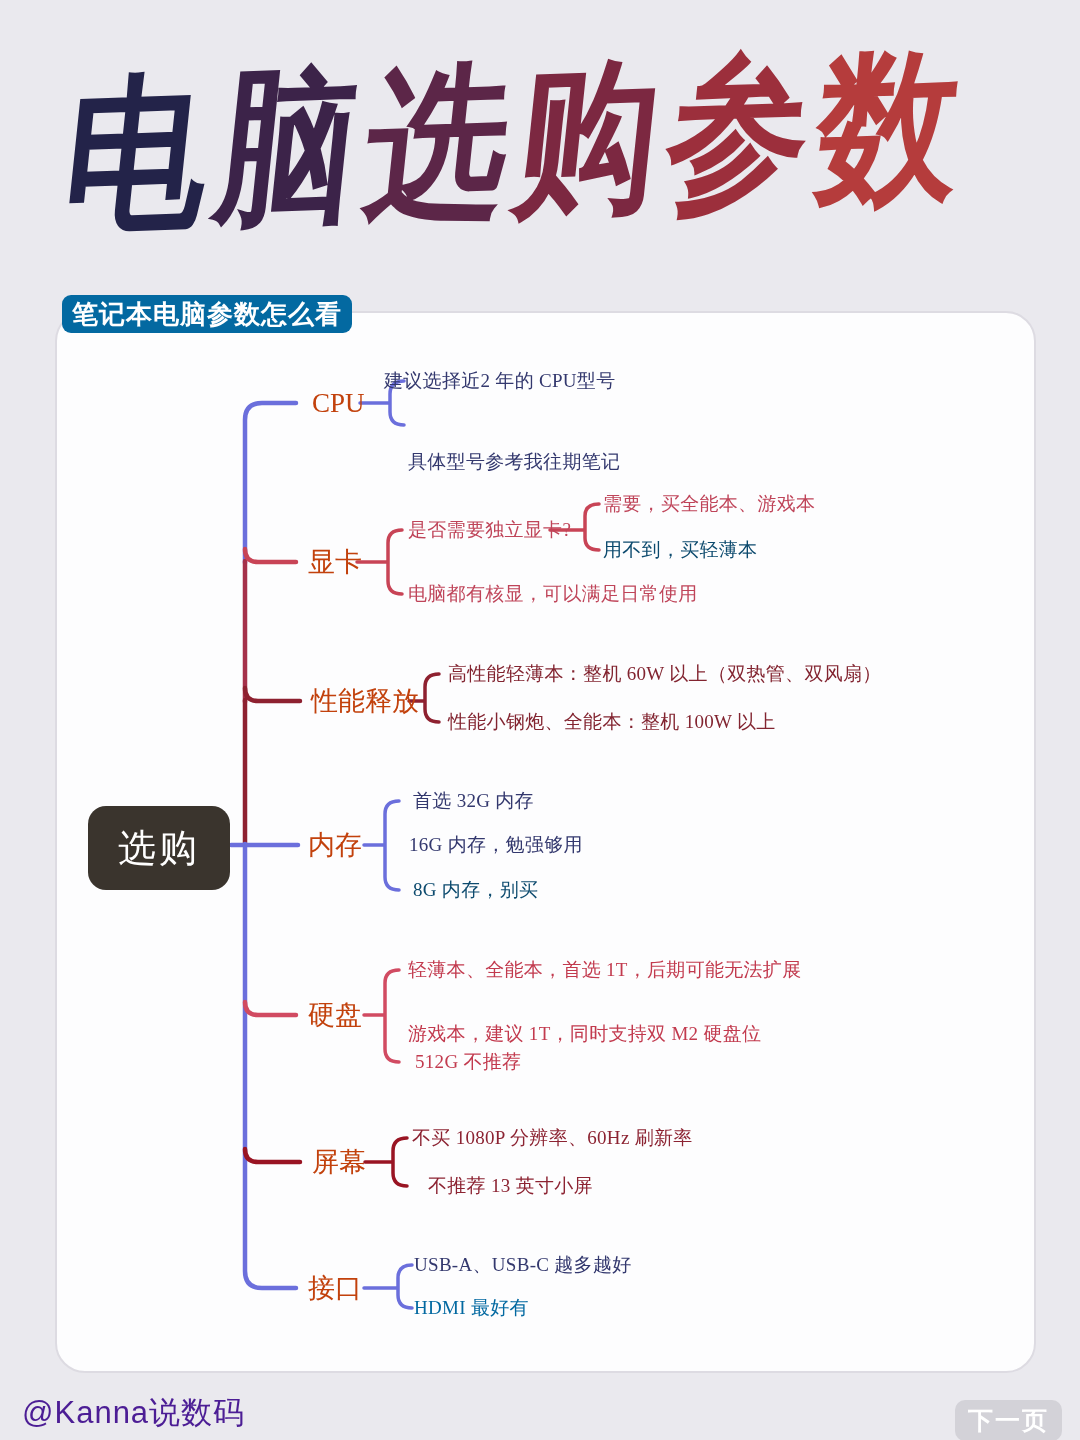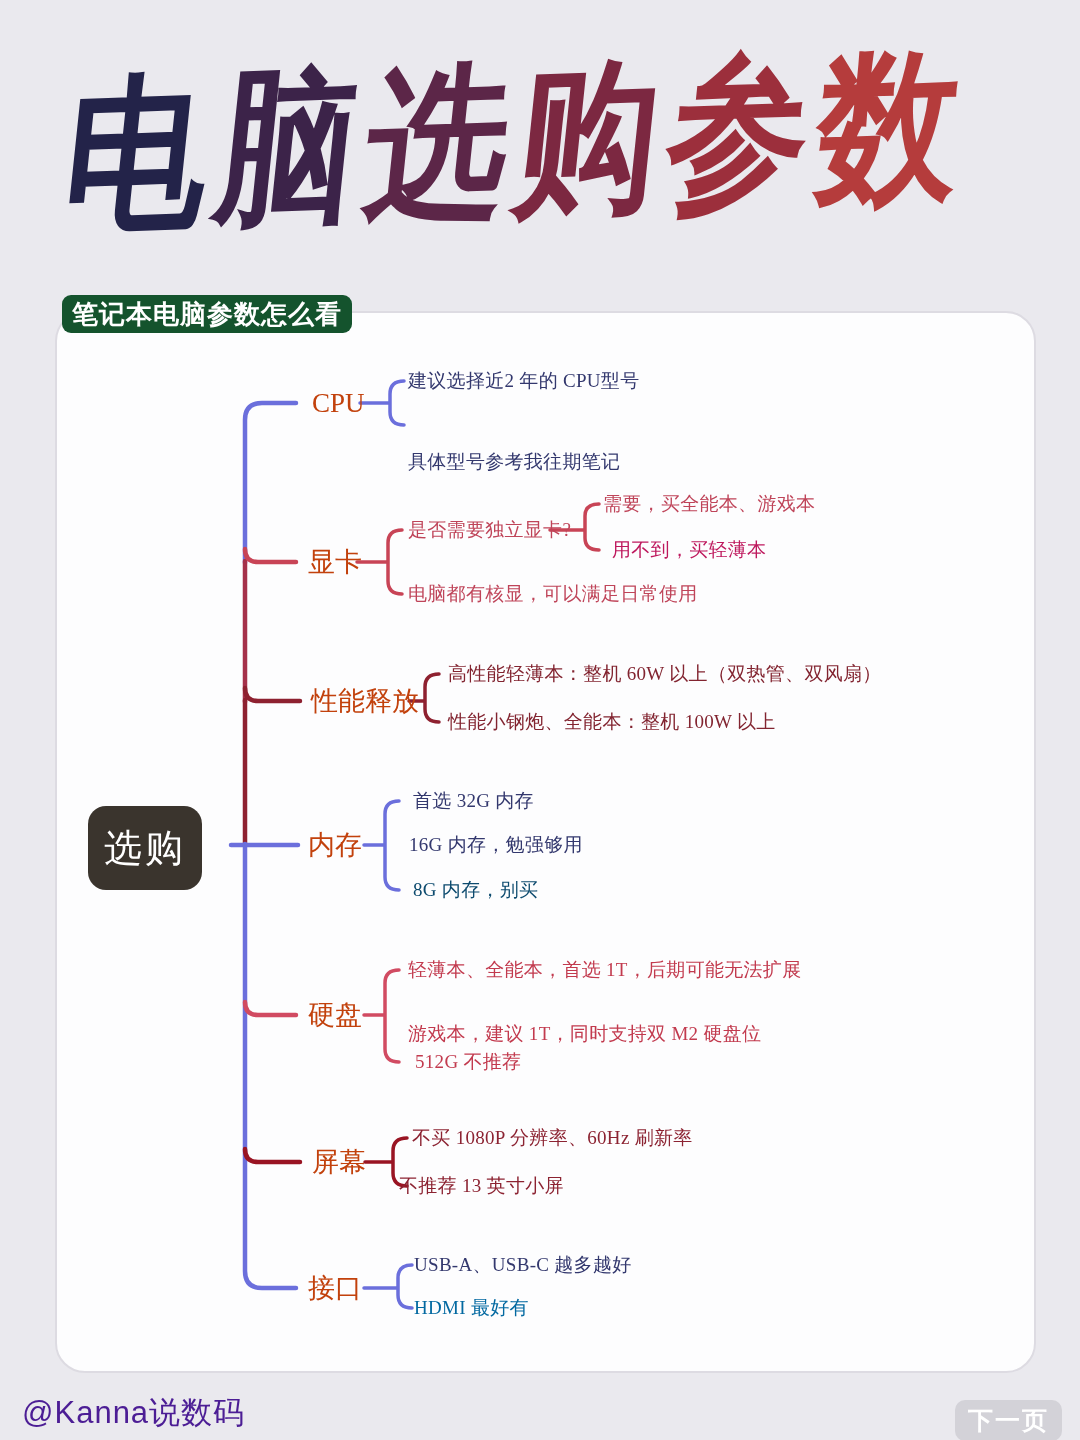--- a/index.html
+++ b/index.html
@@ -31,21 +31,21 @@
     left: 55px; top: 311px;
     width: 981px; height: 1062px;
     background: #fdfdfe;
     border: 2px solid #dddbe2;
     border-radius: 30px;
   }
   .tag {
     position: absolute;
     left: 62px; top: 295px;
     height: 38px;
-    background: #14532d;
+    background: #0369a1;
     border-radius: 9px;
     color: #ffffff;
     font-weight: bold;
     font-size: 26px;
     line-height: 38px;
     padding: 0 10px;
     letter-spacing: 1px;
     z-index: 3;
   }
 
@@ -57,21 +57,21 @@
     z-index: 1;
   }
   .connectors path { fill: none; stroke-linecap: round; }
   .trunkline { stroke-width: 4.5px; }
   .brace { stroke-width: 3.5px; }
 
   .mapnode { position: absolute; z-index: 2; white-space: nowrap; }
 
   .root-node {
     left: 88px; top: 806px;
-    width: 114px; height: 84px;
+    width: 142px; height: 84px;
     border-radius: 18px;
     display: flex; align-items: center; justify-content: center;
     font-size: 38px;
     letter-spacing: 3px;
     font-weight: 500;
   }
 
   .branch-label {
     transform: translateY(-50%);
     font-family: "Liberation Serif", "DejaVu Serif", serif;
@@ -144,39 +144,39 @@
 <div class="mapnode root-node" style="background: rgb(58, 52, 45); color: rgb(255, 255, 255);">选购</div>
 
 <div class="mapnode branch-label" style="left:312px; top:403px;">CPU</div>
 <div class="mapnode branch-label" style="left:308px; top:562px;">显卡</div>
 <div class="mapnode branch-label" style="left:311px; top:701px;">性能释放</div>
 <div class="mapnode branch-label" style="left:308px; top:845px;">内存</div>
 <div class="mapnode branch-label" style="left:308px; top:1015px;">硬盘</div>
 <div class="mapnode branch-label" style="left:312px; top:1162px;">屏幕</div>
 <div class="mapnode branch-label" style="left:308px; top:1288px;">接口</div>
 
-<div class="mapnode leaf" style="left: 408px; top: 381px; color: rgb(51, 56, 110);">建议选择近2 年的 CPU型号</div>
+<div class="mapnode leaf" style="left: 384px; top: 381px; color: rgb(51, 56, 110);">建议选择近2 年的 CPU型号</div>
 <div class="mapnode leaf" style="left: 408px; top: 425px; color: rgb(51, 56, 110); margin-top: 37px;">具体型号参考我往期笔记</div>
 
 <div class="mapnode leaf" style="left: 408px; top: 530px; color: rgb(191, 68, 89);">是否需要独立显卡?</div>
 <div class="mapnode leaf" style="left: 603px; top: 504px; color: rgb(191, 68, 89);">需要，买全能本、游戏本</div>
-<div class="mapnode leaf" style="left: 603px; top: 550px; color: #be185d; margin-left: 9px;">用不到，买轻薄本</div>
+<div class="mapnode leaf" style="left: 603px; top: 550px; color: #0c4a6e;">用不到，买轻薄本</div>
 <div class="mapnode leaf" style="left: 408px; top: 594px; color: rgb(191, 68, 89);">电脑都有核显，可以满足日常使用</div>
 
 <div class="mapnode leaf" style="left: 448px; top: 674px; color: rgb(130, 36, 48);">高性能轻薄本：整机 60W 以上（双热管、双风扇）</div>
 <div class="mapnode leaf" style="left: 448px; top: 722px; color: rgb(130, 36, 48);">性能小钢炮、全能本：整机 100W 以上</div>
 
 <div class="mapnode leaf" style="left: 413px; top: 801px; color: rgb(51, 56, 110);">首选 32G 内存</div>
 <div class="mapnode leaf" style="left: 409px; top: 845px; color: rgb(51, 56, 110);">16G 内存，勉强够用</div>
 <div class="mapnode leaf" style="left: 413px; top: 890px; color: #0c4a6e;">8G 内存，别买</div>
 
 <div class="mapnode leaf" style="left: 408px; top: 970px; color: rgb(194, 58, 78);">轻薄本、全能本，首选 1T，后期可能无法扩展</div>
 <div class="mapnode leaf" style="left: 408px; top: 1034px; color: rgb(194, 58, 78);">游戏本，建议 1T，同时支持双 M2 硬盘位</div>
 <div class="mapnode leaf" style="left: 415px; top: 1062px; color: rgb(194, 58, 78);">512G 不推荐</div>
 
 <div class="mapnode leaf" style="left: 412px; top: 1138px; color: rgb(140, 35, 50);">不买 1080P 分辨率、60Hz 刷新率</div>
-<div class="mapnode leaf" style="left: 399px; top: 1186px; color: rgb(140, 35, 50);">不推荐 13 英寸小屏</div>
+<div class="mapnode leaf" style="left: 428px; top: 1186px; color: rgb(140, 35, 50);">不推荐 13 英寸小屏</div>
 
 <div class="mapnode leaf" style="left: 414px; top: 1265px; color: rgb(51, 56, 110); text-align: center;">USB-A、USB-C 越多越好</div>
 <div class="mapnode leaf" style="left: 414px; top: 1308px; color: #0369a1;">HDMI 最好有</div>
 
 <div class="watermark">@Kanna说数码</div>
 <button class="next-btn">下一页</button>
 
 </body></html>

